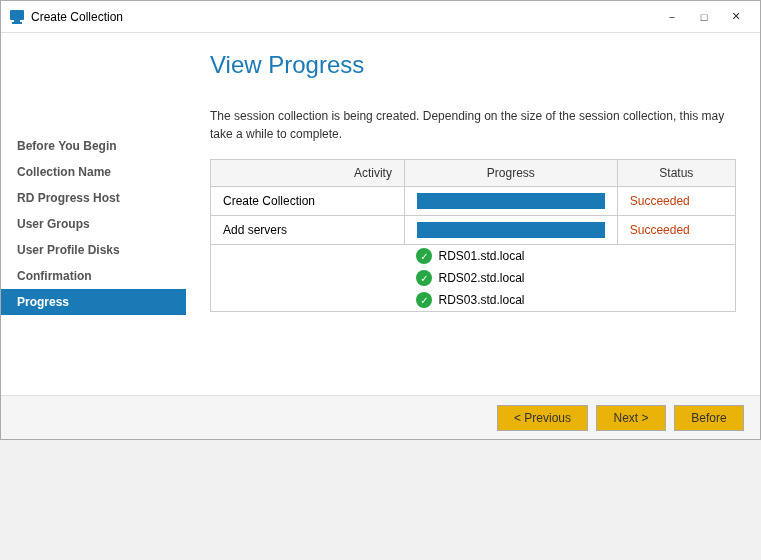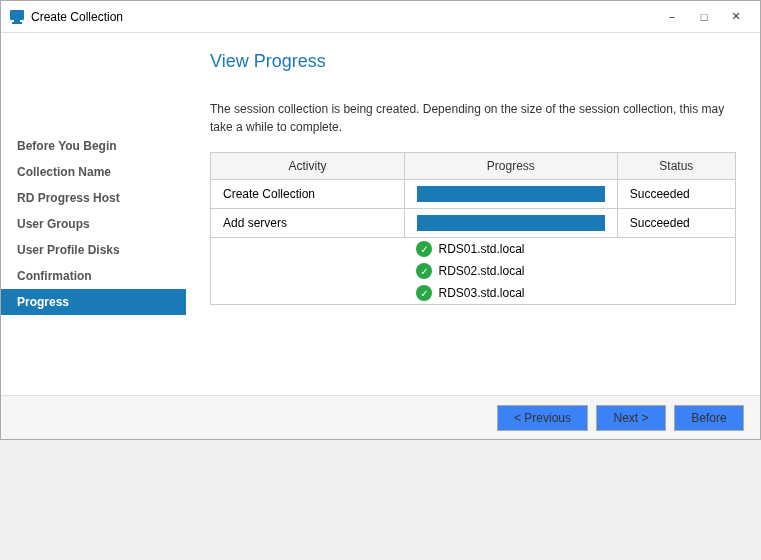--- a/index.html
+++ b/index.html
@@ -55,21 +55,21 @@
       justify-content: center;
       color: #333;
     }
 
     
     .page-header {
       padding: 18px 24px 12px 24px;
       border-bottom: none;
     }
     .page-title {
-      font-size: 18px;
+      font-size: 24px;
       font-weight: 300;
       color: #1a7ab5;
       margin-bottom: 0;
     }
 
     
     .sidebar {
       width: 185px;
       flex-shrink: 0;
       padding: 0;
@@ -134,21 +134,21 @@
     .progress-bar-container {
       width: 100%;
       height: 16px;
       background: #e0e0e0;
     }
     .progress-bar-fill {
       height: 100%;
       background: #1a7ab5;
     }
     .status-succeeded {
-      color: #000000;
+      color: #c2410c;
     }
     .sub-row td {
       border: none;
       padding: 3px 12px;
     }
     .server-item {
       display: flex;
       align-items: center;
       gap: 6px;
     }
@@ -174,21 +174,21 @@
       align-items: center;
       gap: 8px;
       background: #f5f5f5;
       flex-shrink: 0;
       height: 44px;
     }
     .footer-btn {
       padding: 5px 16px;
       font-size: 12px;
       border: 1px solid #aaa;
-      background: #3b82f6;
+      background: #eab308;
       cursor: pointer;
       color: #333;
       min-width: 70px;
     }
     .footer-btn.primary-close {
       border: 2px solid #cc0000;
       background: #fff;
       color: #333;
     }
 
@@ -256,21 +256,21 @@
       <div class="main-content">
         <div class="page-header">
           <h1 class="page-title">View Progress</h1>
         </div>
         <div class="main-body">
           <p class="description">The session collection is being created. Depending on the size of the session collection, this may take a while to complete.</p>
 
           <table class="progress-table">
             <thead>
               <tr>
-                <th style="text-align:center; width:200px;">Activity</th>
+                <th style="text-align:right; width:200px;">Activity</th>
                 <th style="width:220px;">Progress</th>
                 <th style="width:120px;">Status</th>
               </tr>
             </thead>
             <tbody>
               <tr>
                 <td>Create Collection</td>
                 <td>
                   <div class="progress-bar-container">
                     <div class="progress-bar-fill" style="width:100%"></div>

